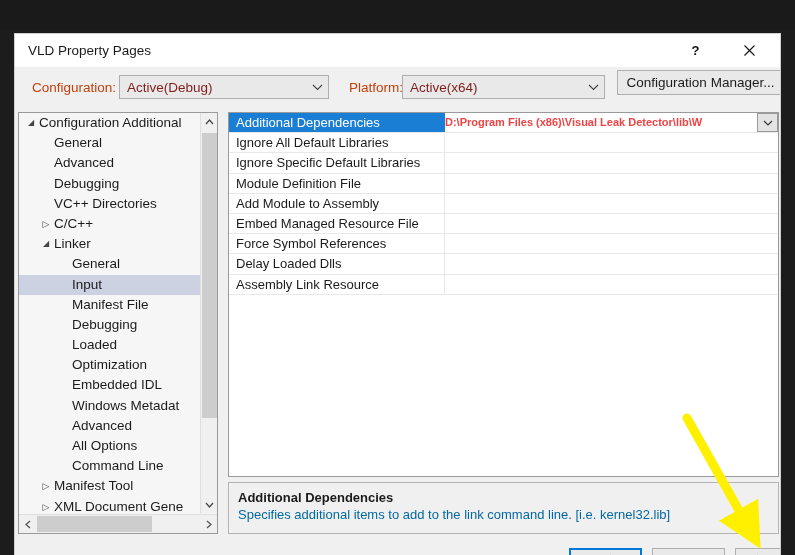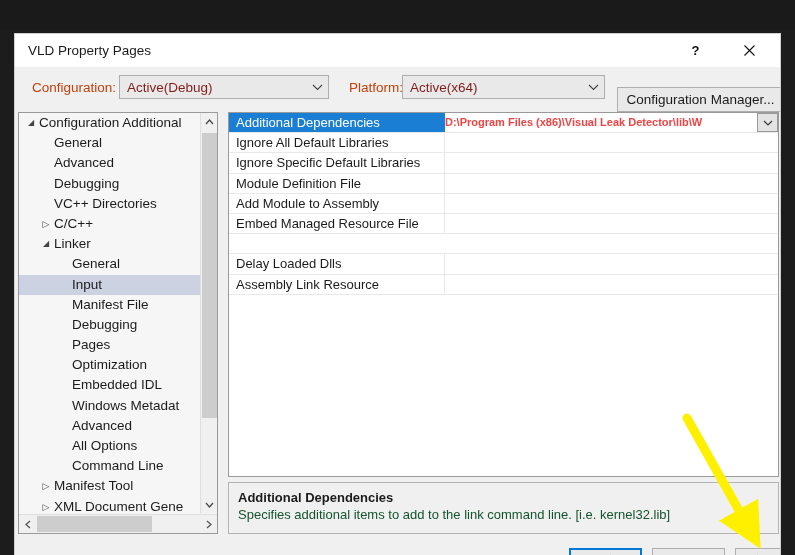--- a/index.html
+++ b/index.html
@@ -121,21 +121,21 @@
     color: #1b1b1b;
     display: flex;
     align-items: center;
     justify-content: center;
     cursor: default;
     white-space: nowrap;
   }
   .btn.cfgmgr {
     position: absolute;
     left: 602px;
-    top: 20px;
+    top: 3px;
     width: 167px;
     height: 25px;
   }
 
   
   .content {
     position: absolute;
     left: 0;
     top: 74px;
     width: 767px;
@@ -324,21 +324,21 @@
     padding: 6px 9px 0 9px;
   }
   .desc-title {
     font-size: 13px;
     font-weight: bold;
     color: #1b1b1b;
     line-height: 17px;
   }
   .desc-body {
     font-size: 13px;
-    color: #14532d;
+    color: #0369a1;
     line-height: 18px;
   }
 
   
   .footer {
     position: absolute;
     left: 0;
     bottom: 0;
     width: 767px;
     height: 40px;
@@ -436,21 +436,21 @@
             <div class="tnode lv1"><span class="tlabel">General</span></div>
             <div class="tnode lv1"><span class="tlabel">Advanced</span></div>
             <div class="tnode lv1"><span class="tlabel">Debugging</span></div>
             <div class="tnode lv1"><span class="tlabel">VC++ Directories</span></div>
             <div class="tnode lv1"><span class="glyph">▷</span><span class="tlabel">C/C++</span></div>
             <div class="tnode lv1"><span class="glyph" style="font-size: 8px;">◢</span><span class="tlabel">Linker</span></div>
             <div class="tnode lv2"><span class="tlabel">General</span></div>
             <div class="tnode lv2 sel"><span class="tlabel">Input</span></div>
             <div class="tnode lv2"><span class="tlabel">Manifest File</span></div>
             <div class="tnode lv2"><span class="tlabel">Debugging</span></div>
-            <div class="tnode lv2"><span class="tlabel">Pages</span></div>
+            <div class="tnode lv2"><span class="tlabel">Loaded</span></div>
             <div class="tnode lv2"><span class="tlabel">Optimization</span></div>
             <div class="tnode lv2"><span class="tlabel">Embedded IDL</span></div>
             <div class="tnode lv2"><span class="tlabel">Windows Metadat</span></div>
             <div class="tnode lv2"><span class="tlabel">Advanced</span></div>
             <div class="tnode lv2"><span class="tlabel">All Options</span></div>
             <div class="tnode lv2"><span class="tlabel">Command Line</span></div>
             <div class="tnode lv1"><span class="glyph">▷</span><span class="tlabel">Manifest Tool</span></div>
             <div class="tnode lv1"><span class="glyph">▷</span><span class="tlabel">XML Document Gene</span></div>
           </div>
 
@@ -506,20 +506,21 @@
           </div>
           <div class="prow">
             <div class="pname">Add Module to Assembly</div>
             <div class="pval"><span></span></div>
           </div>
           <div class="prow">
             <div class="pname">Embed Managed Resource File</div>
             <div class="pval"><span></span></div>
           </div>
           <div class="prow">
+            <div class="pname">Force Symbol References</div>
             <div class="pval"><span></span></div>
           </div>
           <div class="prow">
             <div class="pname">Delay Loaded Dlls</div>
             <div class="pval"><span></span></div>
           </div>
           <div class="prow">
             <div class="pname">Assembly Link Resource</div>
             <div class="pval"><span></span></div>
           </div>

